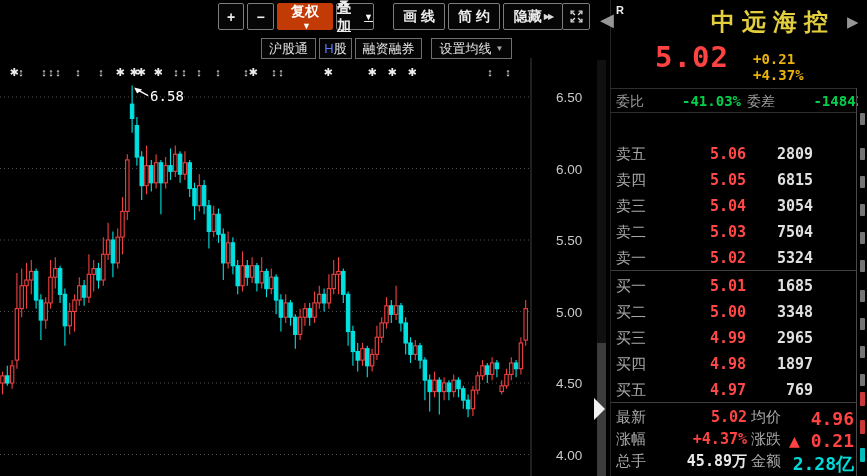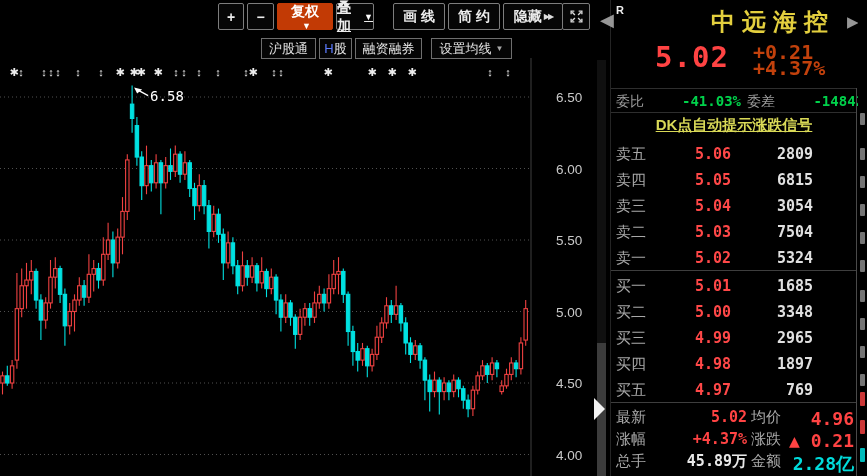--- a/index.html
+++ b/index.html
@@ -21,29 +21,29 @@
   
   #panel{position:absolute;left:610px;top:0;width:257px;height:476px;background:#000;
          border-left:1px solid #242424;}
   .hairline{position:absolute;left:0;width:246px;height:0;border-top:1px solid #2e2e2e;}
   .divider{position:absolute;left:0;width:246px;height:0;border-top:1px solid #3e3e3e;}
   .navarrow{position:absolute;color:#969696;font-size:15px;cursor:pointer;line-height:1;}
   #r-badge{position:absolute;left:5px;top:4px;font-size:11px;font-weight:bold;color:#efefef;}
   #stock-code{position:absolute;left:13px;top:9px;font-size:21px;font-weight:bold;color:#f2f2f2;letter-spacing:1px;}
   #stock-name{position:absolute;left:100px;top:6px;font-size:24px;font-weight:bold;color:#e3cf3e;letter-spacing:7px;white-space:nowrap;}
   #last-price{position:absolute;left:44px;top:40px;font-size:29px;color:#ff4343;letter-spacing:1px;}
-  #chg-box{position:absolute;left:142px;top:44px;font-size:20px;color:#c2410c;line-height:16px;}
+  #chg-box{position:absolute;left:142px;top:51px;font-size:14px;color:#eab308;line-height:16px;}
   .wb{position:absolute;top:93px;font-size:14px;}
   .glabel{color:#9b9b9b;}
   .gval{color:#00d24b;}
   #dk-link{position:absolute;left:0;top:116px;width:246px;text-align:center;font-size:15px;
            font-weight:bold;color:#d9d957;text-decoration:underline;cursor:pointer;}
   .orow{position:absolute;left:0;width:246px;height:26px;cursor:pointer;}
   .olabel{position:absolute;left:5px;top:4px;font-size:15px;color:#a8a8a8;}
-  .oprice{position:absolute;right:126px;top:4px;font-size:15px;color:#ff4848;}
+  .oprice{position:absolute;right:111px;top:4px;font-size:15px;color:#ff4848;}
   .ovol{position:absolute;right:44px;top:4px;font-size:15px;color:#e0e0e0;}
   .srow{position:absolute;left:0;width:246px;height:22px;}
   .slab1{position:absolute;left:5px;top:2px;font-size:15px;color:#a8a8a8;}
   .sval1{position:absolute;right:110px;top:2px;font-size:15px;}
   .slab2{position:absolute;left:140px;top:2px;font-size:15px;color:#a8a8a8;}
   .sval2{position:absolute;right:3px;top:2px;font-size:18px;}
   
   #chart-svg{position:absolute;left:0;top:0;}
   #scroll-track{position:absolute;left:597px;top:60px;width:9px;height:416px;background:#101010;}
   #scroll-thumb{position:absolute;left:597px;top:343px;width:9px;height:133px;background:#3c3c3c;cursor:pointer;}
@@ -391,21 +391,20 @@
       <div>+4.37%</div>
     </div>
 
     <div class="hairline" style="top:88px;"></div>
     <span class="wb glabel" style="left:5px;">委比</span>
     <span class="wb gval num" style="left:45px;width:85px;text-align:right;">-41.03%</span>
     <span class="wb glabel" style="left:136px;">委差</span>
     <span class="wb gval num" style="right:4px;">-14842</span>
     <div class="hairline" style="top:112px;"></div>
 
-    <div id="dk-link">DK点自动提示涨跌信号</div>
 
     <div id="asks">
         <div class="orow" style="top: 141px;">
           <span class="olabel">卖五</span>
           <span class="oprice num">5.06</span>
           <span class="ovol num">2809</span>
         </div>
         <div class="orow" style="top: 167px;">
           <span class="olabel">卖四</span>
           <span class="oprice num">5.05</span>

